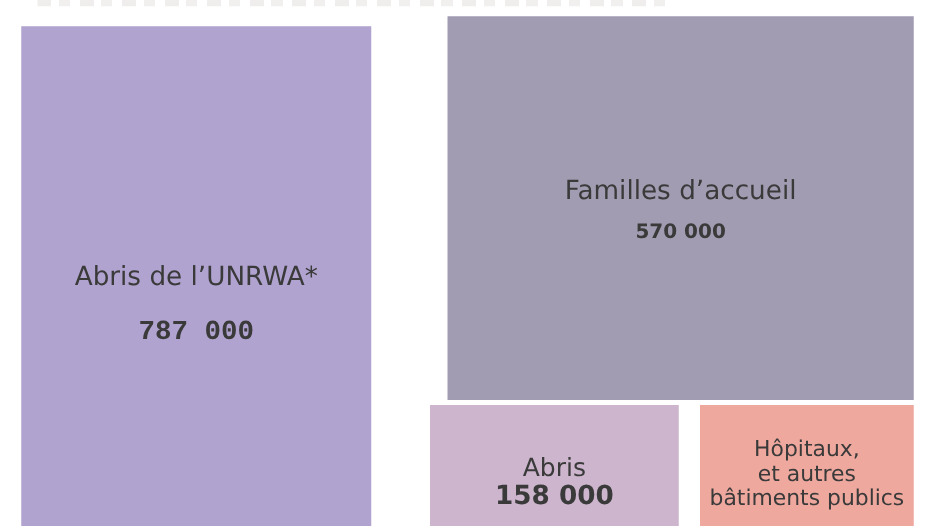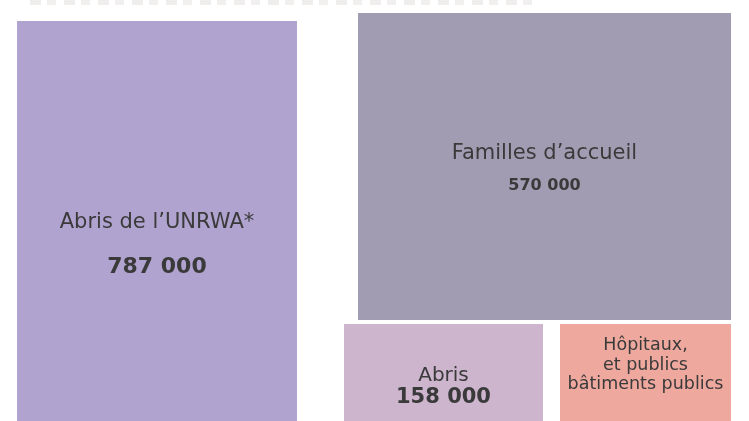--- a/index.html
+++ b/index.html
@@ -44,40 +44,40 @@
   .tile .line { white-space: nowrap; }
   .tile .value { font-weight: bold; }
 
   .tile-unrwa {
     left: 17px; top: 21px; width: 280px; height: 408px;
     justify-content: center;
     padding-top: 36px;
     font-size: 21px;
     text-align: right;
   }
-  .tile-unrwa .value { font-size: 22px; margin-top: 20px; }
+  .tile-unrwa .value { font-size: 22px; margin-top: 20px; font-family: Liberation Mono, monospace; }
 
   .tile-familles {
     left: 358px; top: 13px; width: 373px; height: 307px;
     justify-content: center;
     font-size: 21px;
   }
   .tile-familles .value { font-size: 16px; margin-top: 11px; }
 
   .tile-gouv {
     left: 344px; top: 324px; width: 199px; height: 97px;
     padding-top: 40px;
     font-size: 20px;
     line-height: 21px;
   }
   .tile-gouv .value { font-size: 21px; line-height: 22px; }
 
   .tile-hop {
     left: 560px; top: 324px; width: 171px; height: 97px;
-    padding-top: 11px;
+    padding-top: 27px;
     font-size: 17.5px;
     line-height: 19.5px;
   }
 </style>
 </head>
 <body>
 
 <div class="stage">
 
   <div class="top-remnant"></div>
@@ -92,17 +92,17 @@
     <div class="line value">570 000</div>
   </div>
 
   <div class="tile tile-gouv" style="background-color: rgb(204, 181, 205);">
     <div class="line label">Abris</div>
     <div class="line value">158 000</div>
   </div>
 
   <div class="tile tile-hop" style="background-color: rgb(238, 168, 158);">
     <div class="line label">Hôpitaux,</div>
-    <div class="line label">et publics</div>
+    <div class="line label">et autres</div>
     <div class="line label">bâtiments publics</div>
   </div>
 
 </div>
 
 </body></html>

